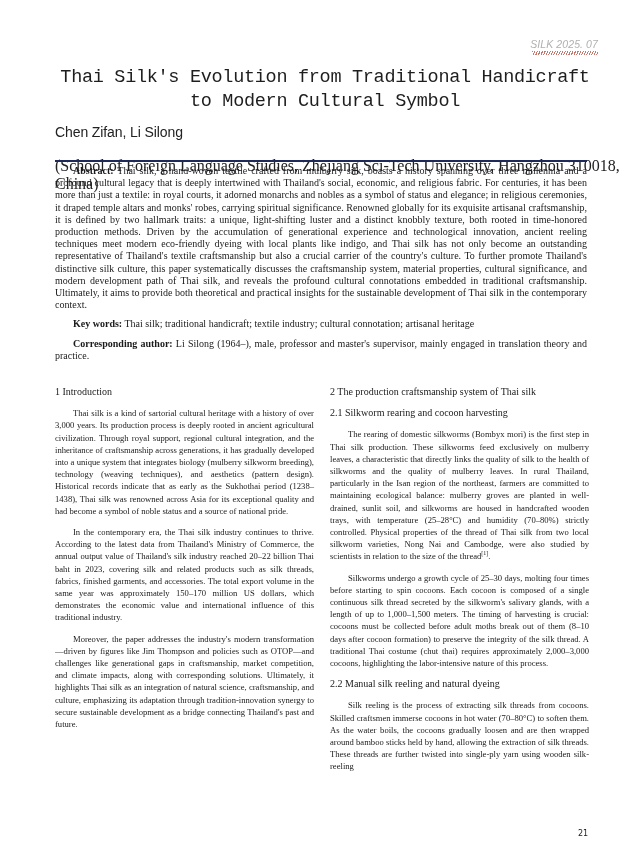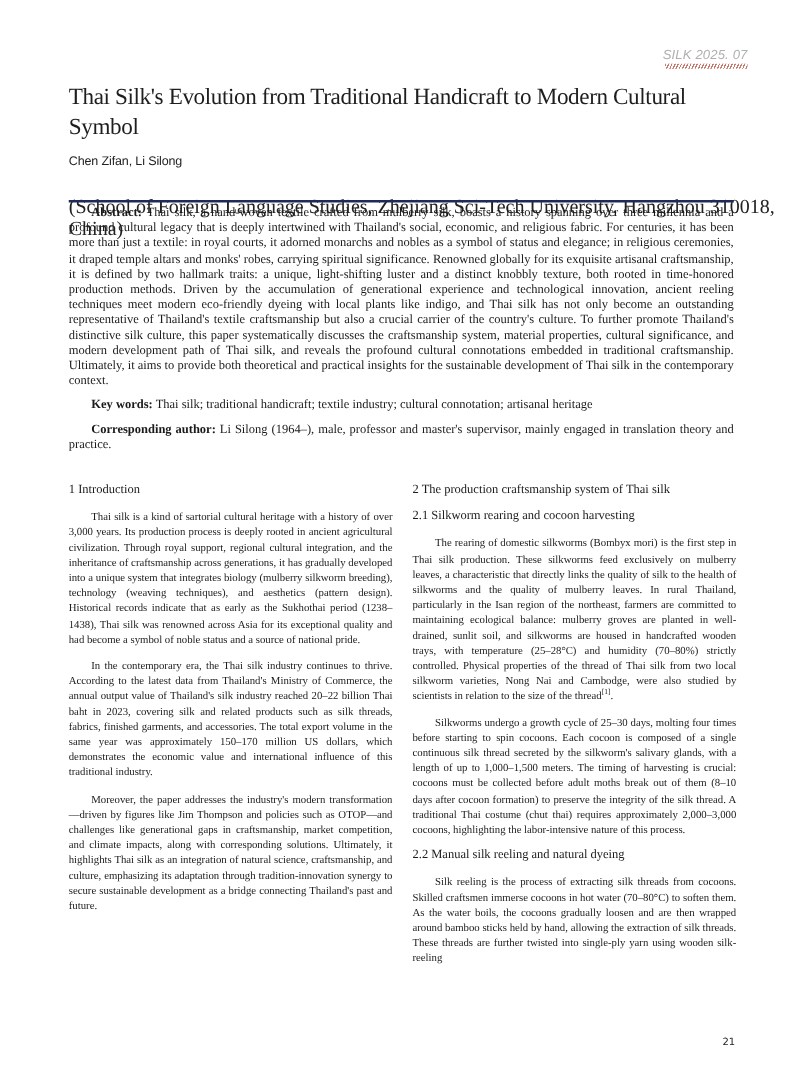--- a/index.html
+++ b/index.html
@@ -2,23 +2,23 @@
 <html><head>
 <meta charset="utf-8">
 <style>
   html, body { margin: 0; padding: 0; background: #ffffff; }
   body { width: 631px; height: 855px; position: relative; overflow: hidden; color: #1a1a1a; }
   .page { position: absolute; left: 0; top: 0; width: 631px; height: 855px; }
   .running-head { position: absolute; right: 33px; top: 38px; text-align: right; }
   .running-head .label { font-family: "Liberation Sans", sans-serif; font-style: italic; font-size: 10.5px; color: #b0b0b0; letter-spacing: 0.1px; }
   .running-head .hatch { width: 66px; height: 4px; margin-left: auto; margin-top: 1px;
     background: repeating-linear-gradient(115deg, #c9786d 0 1px, #ffffff 1px 2.3px); }
-  .title { position: absolute; left: 55px; top: 66px; width: 540px; font-family: Liberation Serif, serif;
-    font-size: 18.5px; line-height: 24px; color: #1e1e1e; letter-spacing: -0.3px; margin: 0; font-weight: normal; }
-  .authors { position: absolute; left: 55px; top: 124px; font-family: "Liberation Sans", sans-serif; font-size: 10px; color: #222; letter-spacing: -0.1px; }
+  .title { position: absolute; left: 55px; top: 66px; width: 540px; font-family: Liberation Mono, monospace;
+    font-size: 18.5px; line-height: 24px; color: #1e1e1e; letter-spacing: -0.3px; margin: 0; font-weight: normal; text-align: center; }
+  .authors { position: absolute; left: 55px; top: 124px; font-family: "Liberation Sans", sans-serif; font-size: 14px; color: #222; letter-spacing: -0.1px; }
   .affil { position: absolute; left: 55px; top: 145px; font-family: Liberation Serif, serif; font-size: 16px; color: #222; margin-top: 12px; }
   .rule { position: absolute; left: 55px; top: 160px; width: 532px; height: 2px; background: #1d2a5a; }
   .abs-block { position: absolute; left: 55px; top: 165px; width: 532px; font-family: "Liberation Serif", serif; font-size: 10px; line-height: 12.2px; text-align: justify; color: #1a1a1a; }
   .abs-block p { margin: 0 0 7px 0; text-indent: 18px; }
   .abs-block b { font-weight: bold; }
   .col { position: absolute; top: 386px; width: 259px; font-family: "Liberation Serif", serif; font-size: 8.6px; line-height: 12.2px; text-align: justify; color: #1a1a1a; }
   .col-left { left: 55px; }
   .col-right { left: 330px; }
   .col h2, .col h3 { font-size: 10px; font-weight: normal; margin: 0 0 9px 0; }
   .col p { margin: 0 0 9px 0; text-indent: 18px; }

